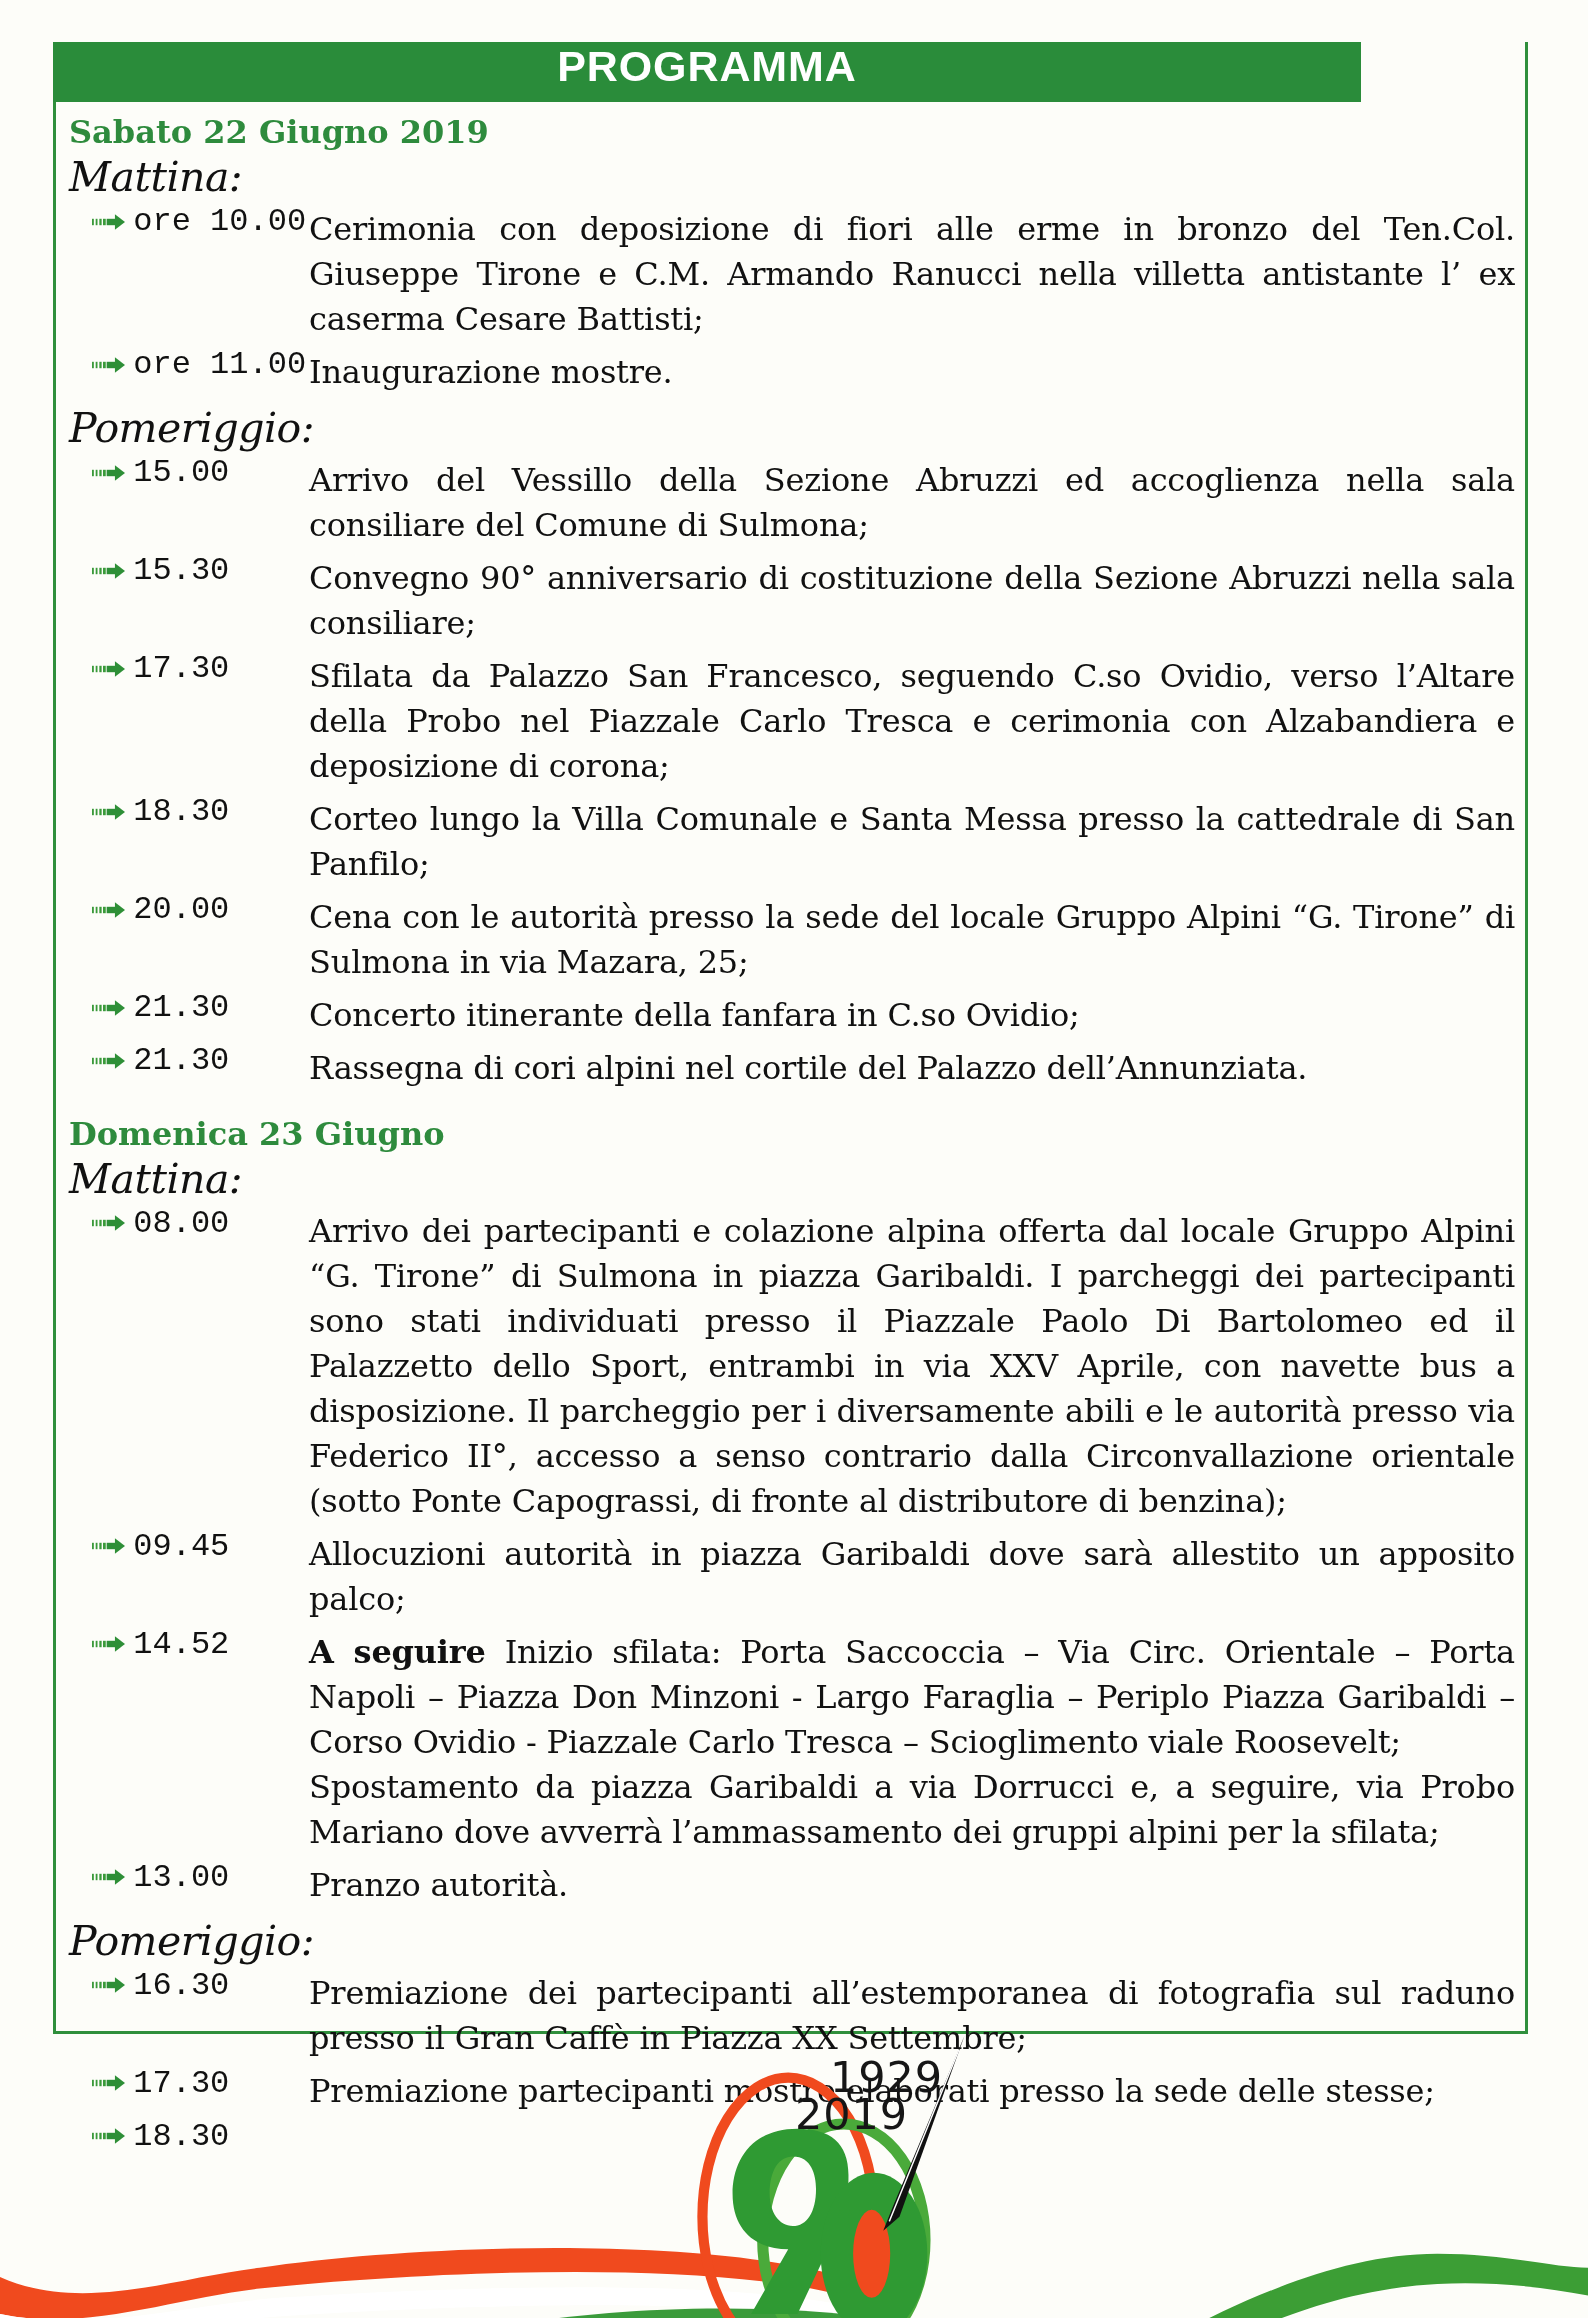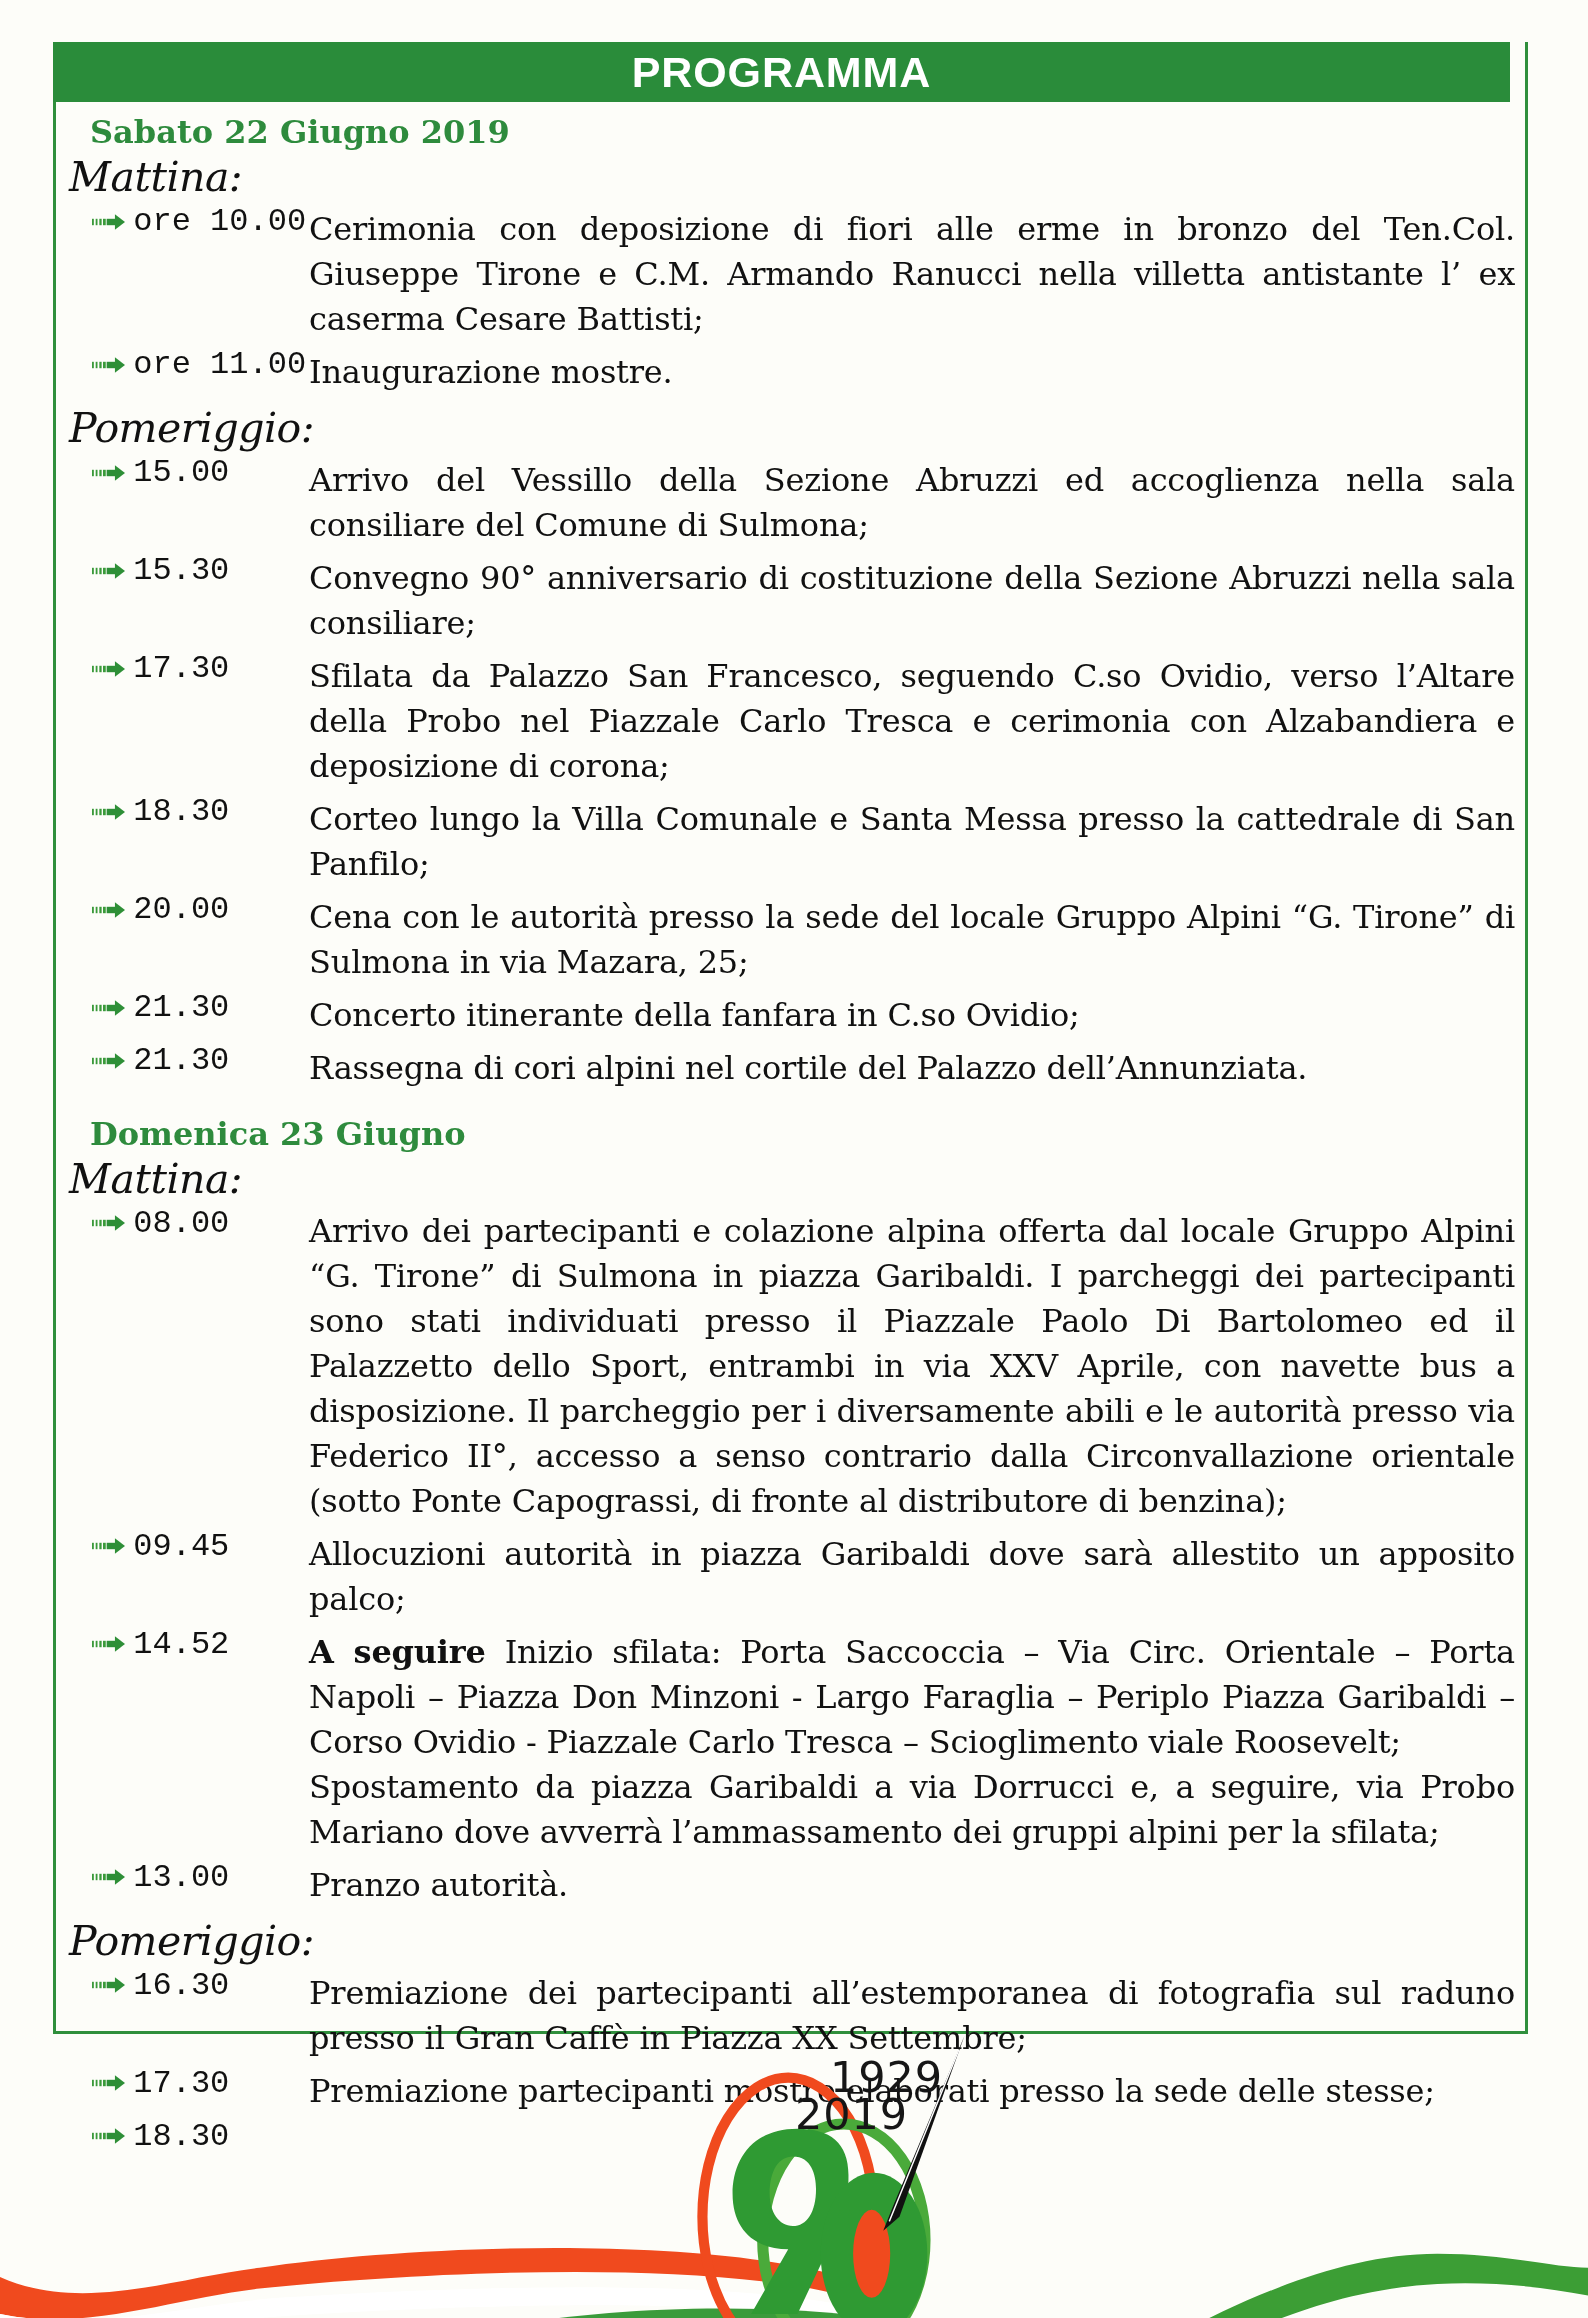--- a/index.html
+++ b/index.html
@@ -5,33 +5,33 @@
   html, body { margin: 0; padding: 0; }
   body {
     width: 1588px; height: 2334px; background: #fdfdf9; position: relative; overflow: hidden;
     font-family: "DejaVu Serif", "Liberation Serif", serif; color: #111;
   }
   .frame {
     position: absolute; left: 53px; top: 42px; width: 1475px; height: 1992px;
     box-sizing: border-box; border: 3.7px solid #2f8f3c; border-top: none;
   }
   .header-bar {
-    position: absolute; left: 53px; top: 42px; width: 1457px; height: 60px;
-    background: #2a8c3a; display: flex; align-items: center; justify-content: center;
+    position: absolute; left: 53px; top: 42px; width: 1308px; height: 60px;
+    background: #2a8c3a; display: flex; justify-content: center;
   }
   .header-title {
     font-family: "Liberation Sans", "DejaVu Sans", sans-serif; font-weight: bold;
     font-size: 43px; color: #ffffff; letter-spacing: 0.9px;
   }
   .content {
     position: absolute; left: 69px; top: 108px; width: 1447px;
     font-size: 32px; line-height: 45px;
   }
   .day-title {
-    font-weight: bold; color: #2e8b3d; font-size: 32px; line-height: 48px; margin-left: 21px;
+    font-weight: bold; color: #2e8b3d; font-size: 32px; line-height: 48px;
   }
   .day-title.second { margin-top: 18.5px; }
   .period {
     font-style: italic; font-size: 41px; line-height: 43px; color: #111;
     letter-spacing: -0.5px;
   }
   .period.pm { margin-top: 12px; }
   .row { display: flex; align-items: flex-start; }
   .time {
     width: 240px; flex: none; display: flex; align-items: center; height: 45px; font-family: Liberation Mono, monospace;

